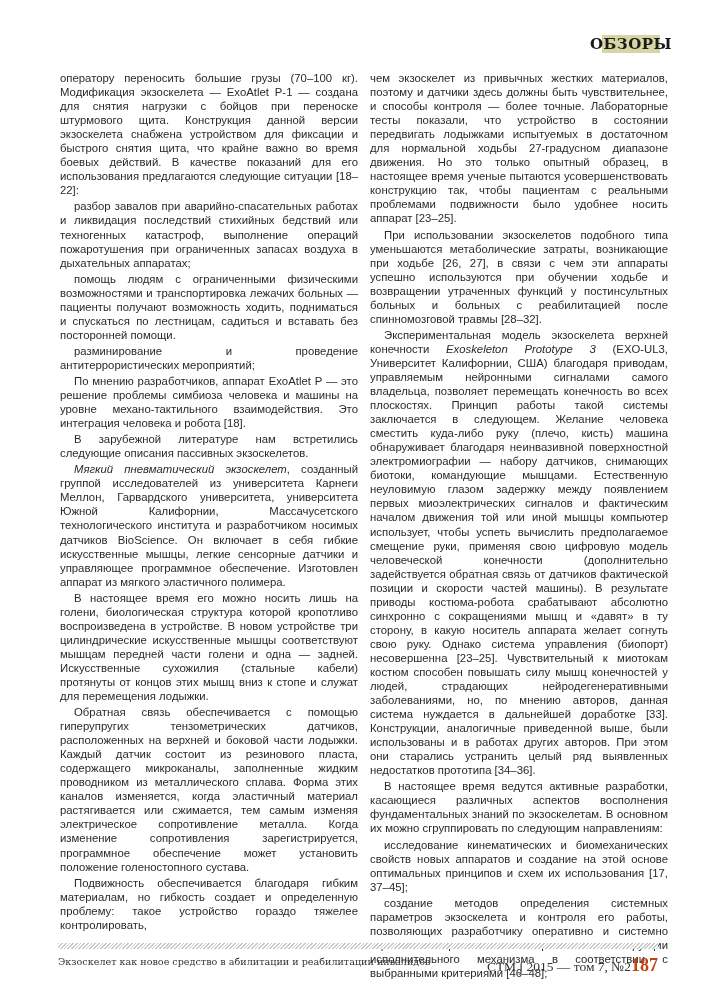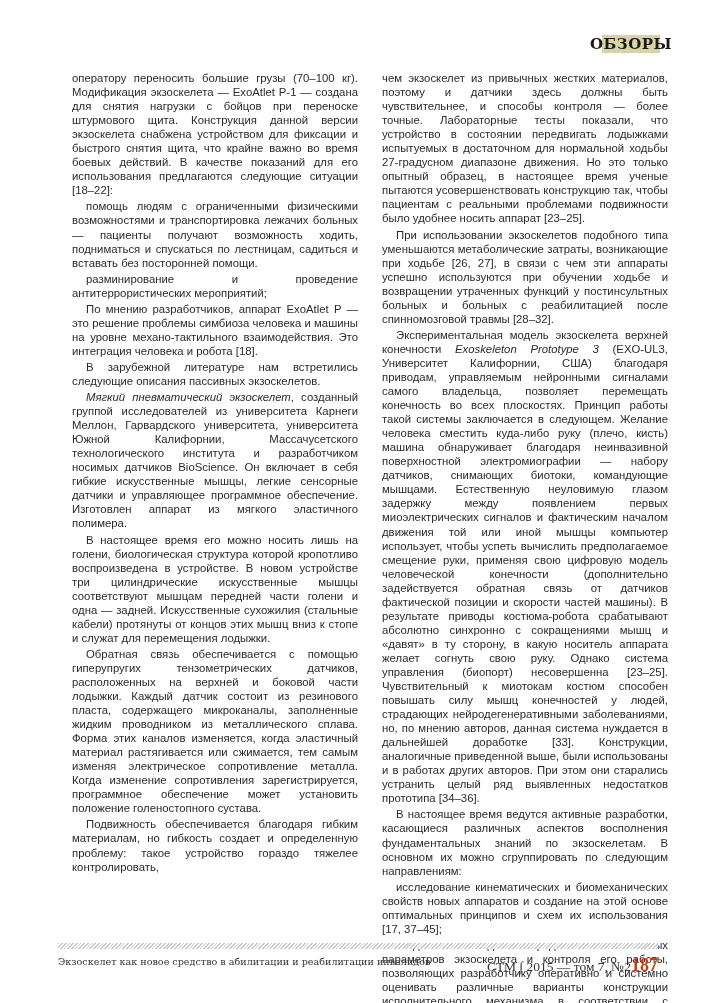--- a/index.html
+++ b/index.html
@@ -16,21 +16,21 @@
   }
 
   .column {
     position: absolute; top: 71px; width: 302px;
     font-size: 11.35px; line-height: 14.05px; text-align: justify;
     hyphens: manual;
   }
   .col-left { left: 56px; }
   .col-right { left: 366px; }
 
-  .column p { margin: 0 0 2px 16px; text-indent: 14px; }
+  .column p { margin: 0 0 2px 4px; text-indent: 14px; }
   .column p.no-indent { text-indent: 0; }
   .column em { font-style: italic; }
 
   .footer-stripe {
     position: absolute; top: 943px; left: 58px; width: 600px; height: 6px;
     background: repeating-linear-gradient(135deg, #c9c9c9 0px, #c9c9c9 1.2px, #ffffff 1.2px, #ffffff 2.6px);
   }
   .footer-left {
     position: absolute; top: 956px; left: 58px;
     font-family: "DejaVu Serif", serif; font-size: 9.6px; color: #333;
@@ -44,20 +44,21 @@
 </style>
 </head>
 <body>
 
 <div class="section-badge">
   <span>ОБЗОРЫ</span>
 </div>
 
 <div class="column col-left">
   <p class="no-indent">оператору переносить большие грузы (70–100 кг). Модификация экзоскелета — ExoAtlet P-1 — создана для снятия нагрузки с бойцов при переноске штурмового щита. Конструкция данной версии экзоскелета снабжена устройством для фиксации и быстрого снятия щита, что крайне важно во время боевых действий. В качестве показаний для его использования предлагаются следующие ситуации [18–22]:</p>
+  <p>разбор завалов при аварийно-спасательных работах и ликвидация последствий стихийных бедствий или техногенных катастроф, выполнение операций пожаротушения при ограниченных запасах воздуха в дыхательных аппаратах;</p>
   <p>помощь людям с ограниченными физическими возможностями и транспортировка лежачих больных — пациенты получают возможность ходить, подниматься и спускаться по лестницам, садиться и вставать без посторонней помощи.</p>
   <p>разминирование и проведение антитеррористических мероприятий;</p>
   <p>По мнению разработчиков, аппарат ExoAtlet P — это решение проблемы симбиоза человека и машины на уровне механо-тактильного взаимодействия. Это интеграция человека и робота [18].</p>
   <p>В зарубежной литературе нам встретились следующие описания пассивных экзоскелетов.</p>
   <p><em>Мягкий пневматический экзоскелет</em><span>, созданный группой исследователей из университета Карнеги Меллон, Гарвардского университета, университета Южной Калифорнии, Массачусетского технологического института и разработчиком носимых датчиков BioScience. Он включает в себя гибкие искусственные мышцы, легкие сенсорные датчики и управляющее программное обеспечение. Изготовлен аппарат из мягкого эластичного полимера.</span></p>
   <p>В настоящее время его можно носить лишь на голени, биологическая структура которой кропотливо воспроизведена в устройстве. В новом устройстве три цилиндрические искусственные мышцы соответствуют мышцам передней части голени и одна — задней. Искусственные сухожилия (стальные кабели) протянуты от концов этих мышц вниз к стопе и служат для перемещения лодыжки.</p>
   <p>Обратная связь обеспечивается с помощью гиперупругих тензометрических датчиков, расположенных на верхней и боковой части лодыжки. Каждый датчик состоит из резинового пласта, содержащего микроканалы, заполненные жидким проводником из металлического сплава. Форма этих каналов изменяется, когда эластичный материал растягивается или сжимается, тем самым изменяя электрическое сопротивление металла. Когда изменение сопротивления зарегистрируется, программное обеспечение может установить положение голеностопного сустава.</p>
   <p>Подвижность обеспечивается благодаря гибким материалам, но гибкость создает и определенную проблему: такое устройство гораздо тяжелее контролировать,</p>
 </div>
 

